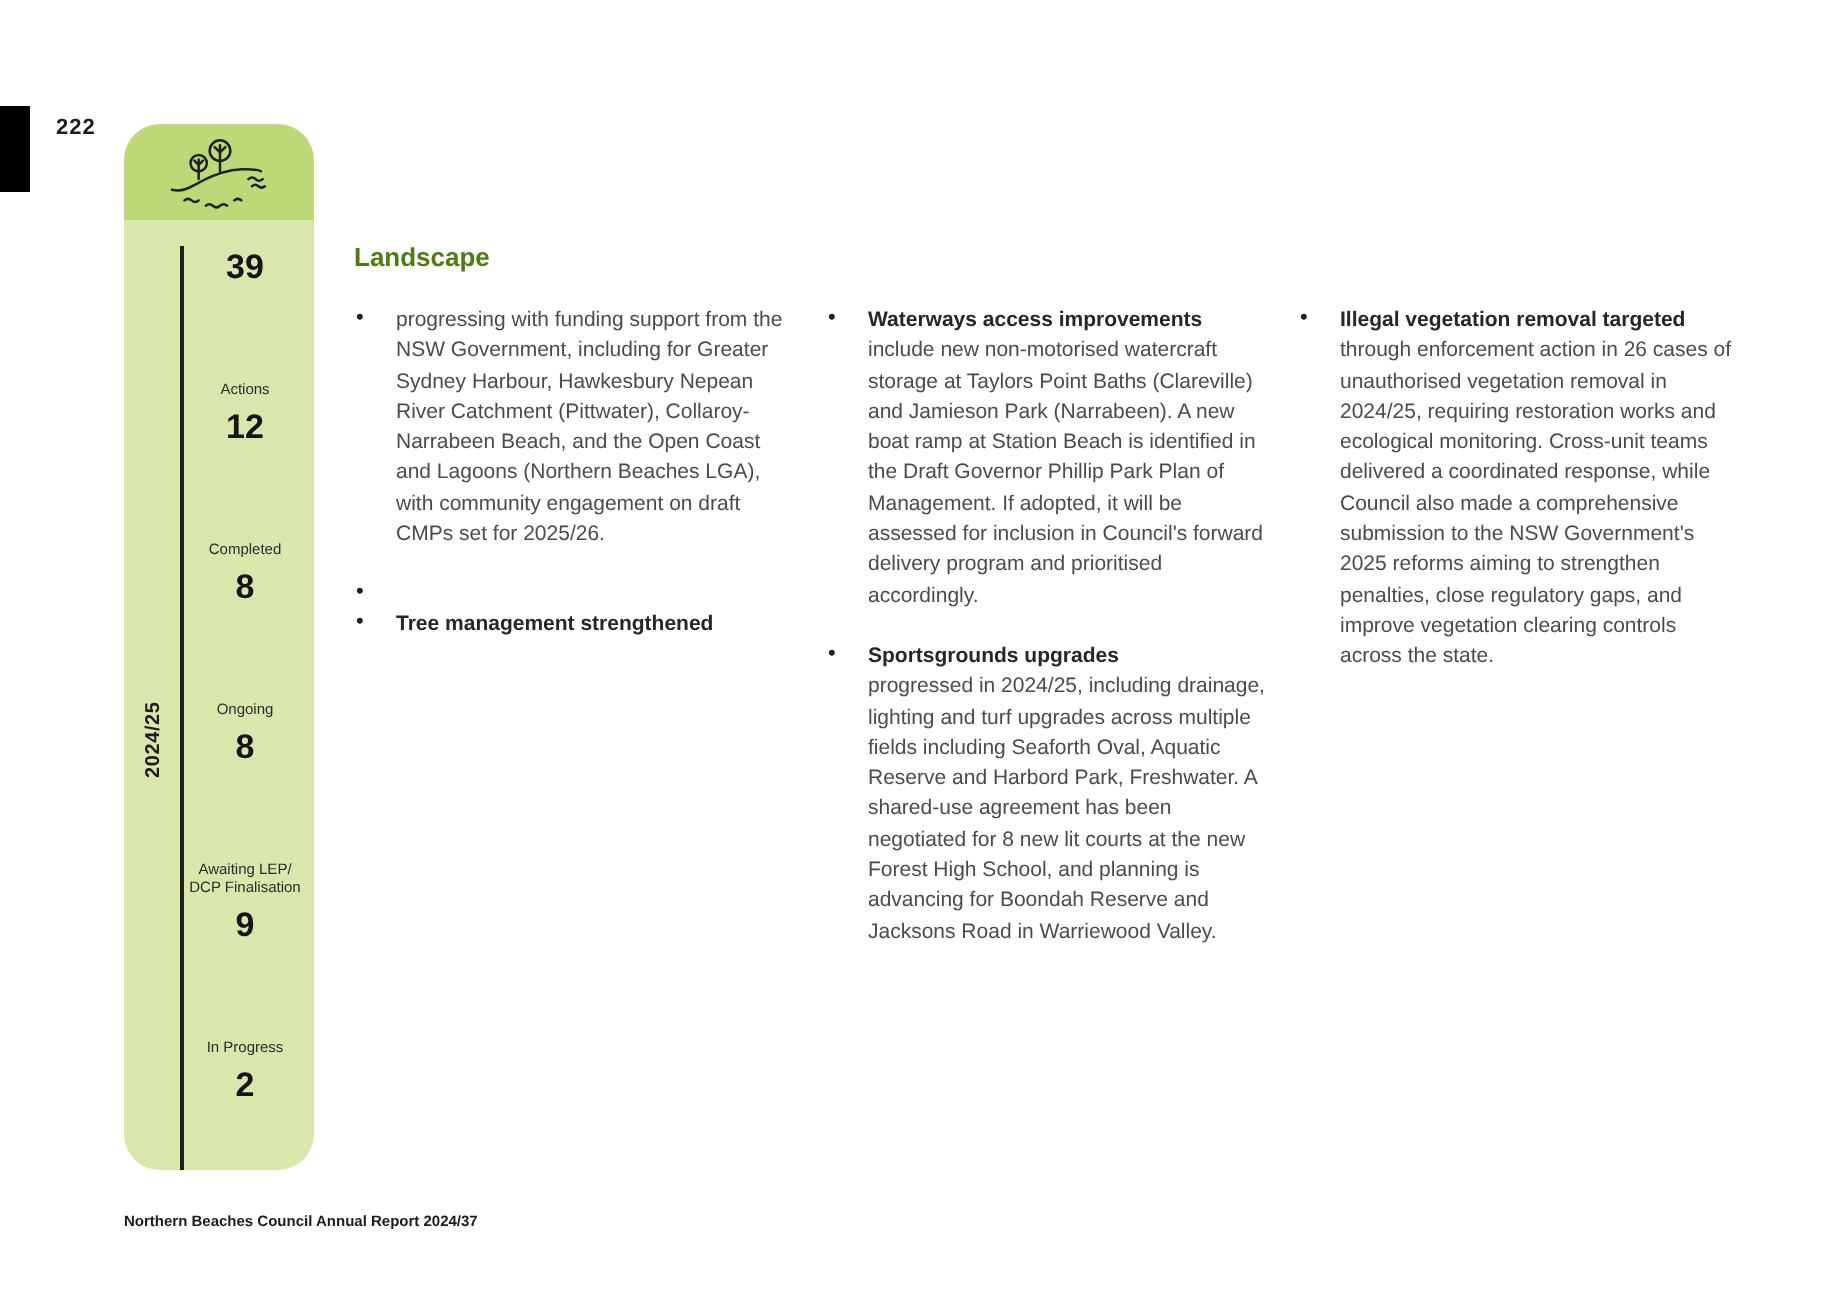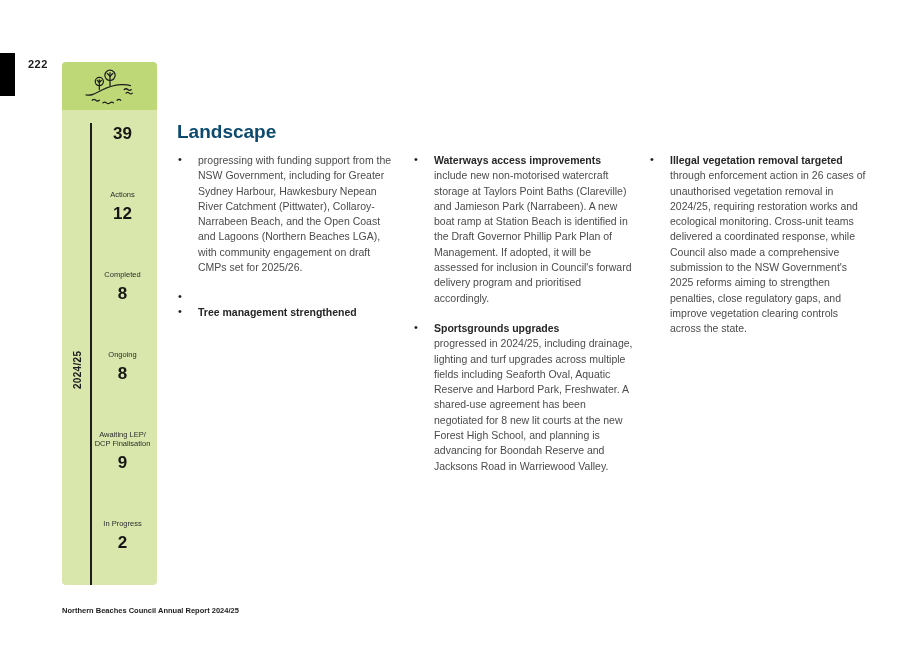--- a/index.html
+++ b/index.html
@@ -6,36 +6,36 @@
   html,body { width:914px; height:647px; background:#ffffff;
     font-family:"Liberation Sans","DejaVu Sans",sans-serif; }
   .page { position:relative; width:914px; height:647px; background:#fff; overflow:hidden; }
 
   
   .black-tab { position:absolute; left:0; top:53px; width:15px; height:43px; background:#000; }
   .page-number { position:absolute; left:28px; top:58px; font-size:11px; font-weight:bold; color:#1c1c1c; letter-spacing:.5px; }
 
   
   .sidebar { position:absolute; left:62px; top:62px; width:95px; height:523px;
-    border-radius:4px; overflow:hidden; display:flex; flex-direction:column; }
+    border-radius:18px; overflow:hidden; display:flex; flex-direction:column; }
   .sidebar-header { height:90px; background:var(--hdr,#bed878); display:flex; align-items:center; justify-content:center; }
   .sidebar-body { flex:1; background:var(--bdy,#d9e7ac); padding:13px 4px 10px 2px;
     display:flex; flex-direction:column; gap:29px; }
   .year-section { display:flex; align-items:stretch; }
   .year-label { width:26px; display:flex; align-items:center; justify-content:center;
     font-size:10px; font-weight:bold; color:#1d1d1d;
     writing-mode:vertical-rl; transform:rotate(180deg); letter-spacing:.3px; }
   .vline { width:2px; background:#1d1d1d; }
   .stats { flex:1; display:flex; flex-direction:column; gap:6px; padding-top:2px; }
   .stat { text-align:center; }
   .stat .num { font-size:17px; line-height:18px; font-weight:bold; color:#151515; }
   .stat .lbl { font-size:7.5px; line-height:9px; color:#2c2c2c; white-space:pre-line;margin-top:47px; }
 
   
-  .heading { position:absolute; left:177px; top:121px; font-size:19px; font-weight:bold; color:#0c4a6e; }
+  .heading { position:absolute; left:177px; top:121px; font-size:13px; font-weight:bold; color:#4d7c0f; }
   .columns { position:absolute; left:177px; top:153px; width:692px; display:flex; gap:16px; }
   .col { width:220px; display:flex; flex-direction:column; gap:15px; }
   .bullet-item { position:relative; padding-left:21px; font-size:10.5px; line-height:15.3px; color:#4b4b4b; }
   .bullet-glyph { position:absolute; left:1px; top:-1px; color:#1d1d1d; font-size:11px; }
   .lead { display:block; font-weight:bold; color:#262626; }
 
   .footer { position:absolute; left:62px; top:606px; font-size:7.5px; font-weight:bold; color:#1c1c1c; }
 
   .icon-svg { width:58px; height:48px; display:block; }
 </style>
@@ -163,15 +163,15 @@
       </div>
     </div>
     <div class="col">
       <div class="bullet-item">
         <span class="bullet-glyph">•</span>
         <span class="lead">Illegal vegetation removal targeted</span><span>through enforcement action in 26 cases of unauthorised vegetation removal in 2024/25, requiring restoration works and ecological monitoring. Cross-unit teams delivered a coordinated response, while Council also made a comprehensive submission to the NSW Government's 2025 reforms aiming to strengthen penalties, close regulatory gaps, and improve vegetation clearing controls across the state.</span>
       </div>
     </div>
   </div>
 
-  <div class="footer">Northern Beaches Council Annual Report 2024/25</div>
+  <div class="footer">Northern Beaches Council Annual Report 2024/37</div>
 
 </div>
 
 </body></html>

